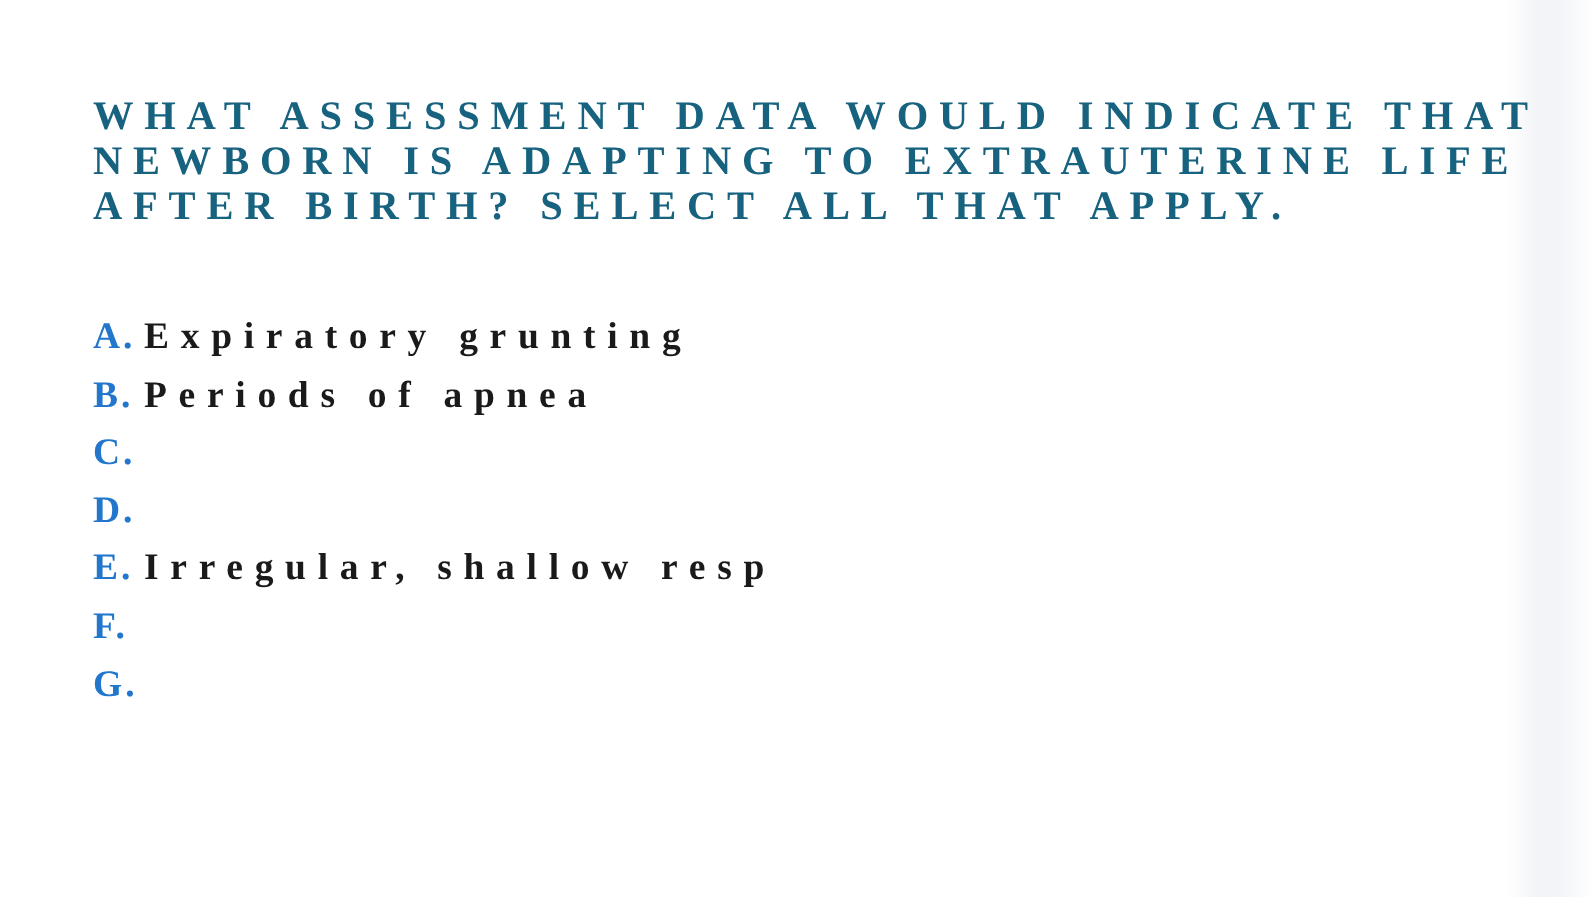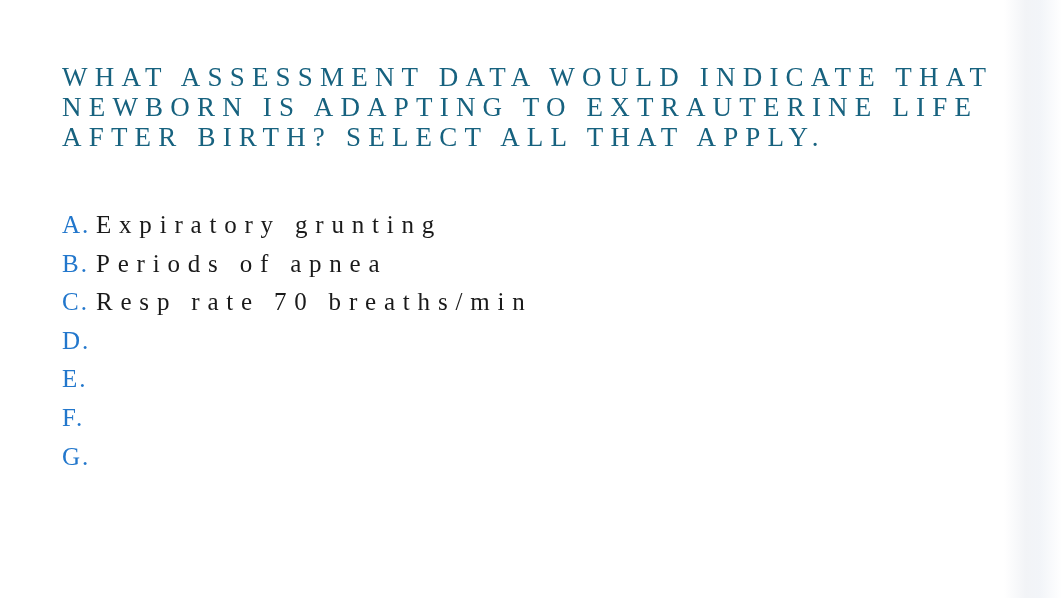--- a/index.html
+++ b/index.html
@@ -11,20 +11,21 @@
   body {
     font-family: "Liberation Serif", "DejaVu Serif", serif;
   }
 
   #slide {
     position: relative;
     width: 1062px;
     height: 598px;
     background: #ffffff;
     overflow: hidden;
+    font-weight: bold;
   }
 
   
   #edge-shade {
     position: absolute;
     top: 0;
     right: 0;
     width: 58px;
     height: 100%;
     background: linear-gradient(to right,
@@ -106,29 +107,29 @@
       <span class="option-text">Expiratory grunting</span>
     </div>
 
     <div class="option-row">
       <span class="option-marker">B.</span>
       <span class="option-text">Periods of apnea</span>
     </div>
 
     <div class="option-row">
       <span class="option-marker">C.</span>
-      <span class="option-text">Resp rate 70 breaths/min</span>
     </div>
 
     <div class="option-row">
       <span class="option-marker">D.</span>
     </div>
 
     <div class="option-row">
       <span class="option-marker">E.</span>
+      <span class="option-text">Irregular, shallow resp</span>
     </div>
 
     <div class="option-row">
       <span class="option-marker">F.</span>
     </div>
 
     <div class="option-row">
       <span class="option-marker">G.</span>
     </div>
 

